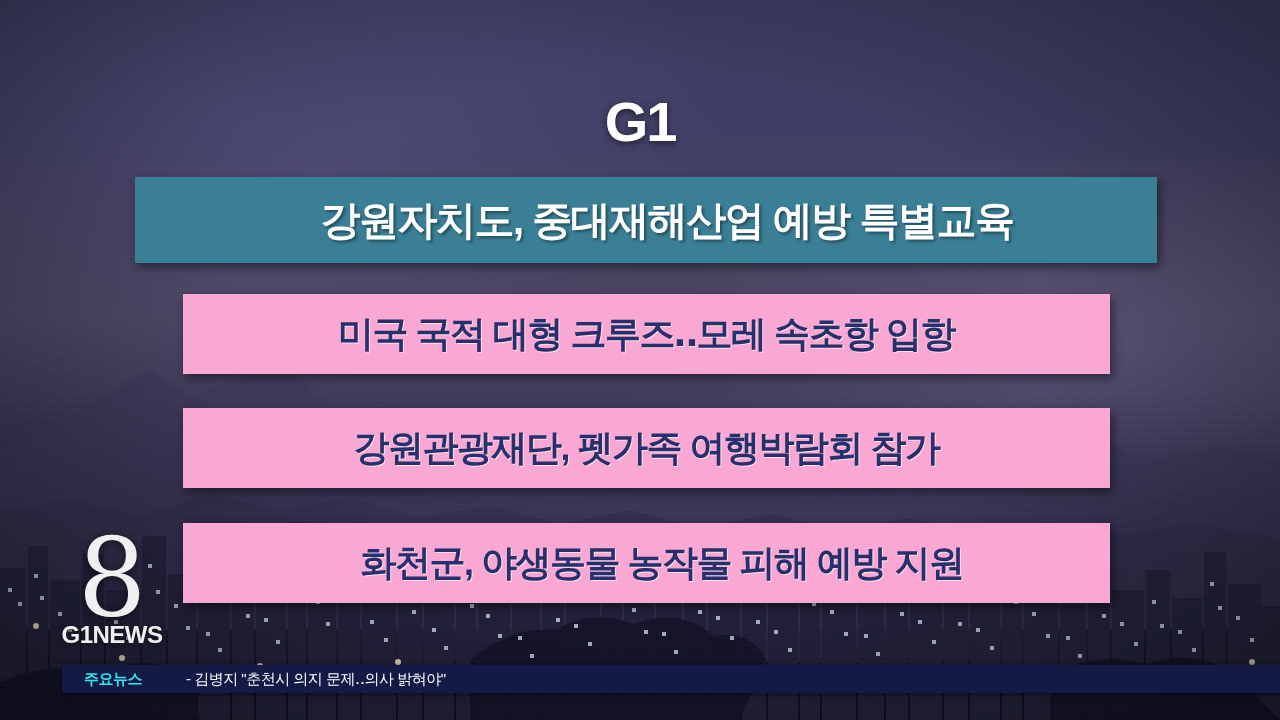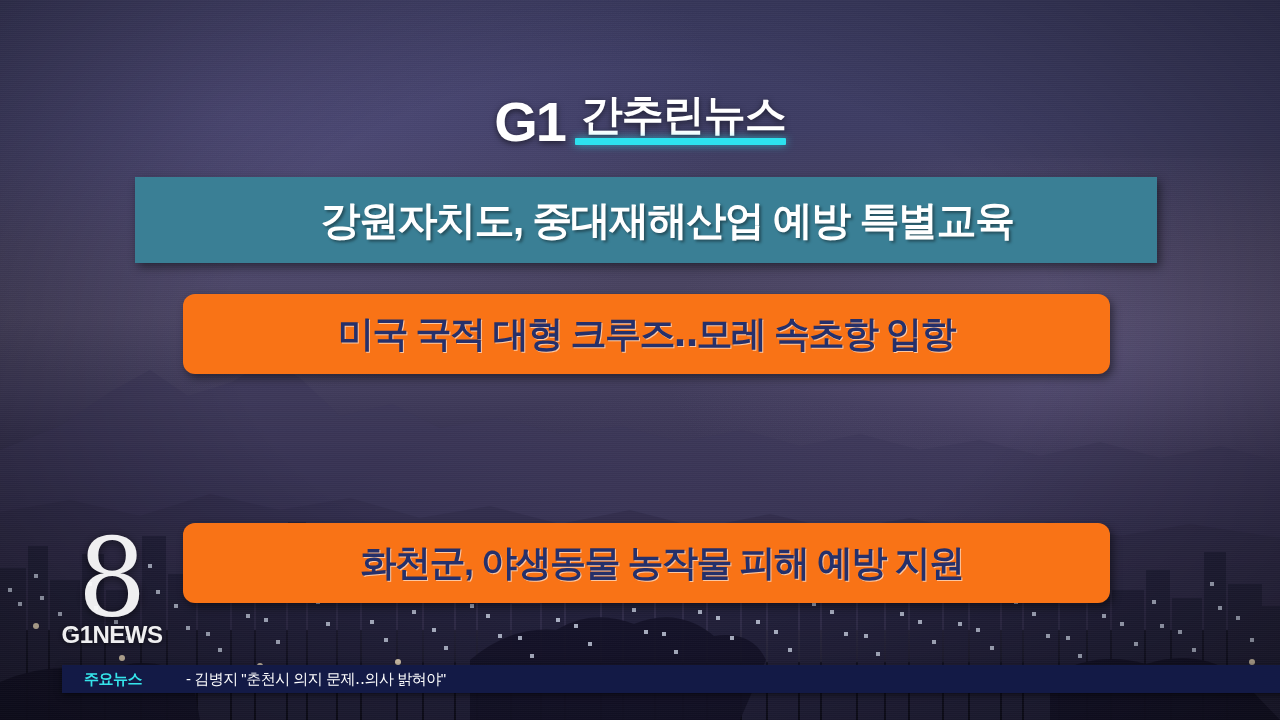--- a/index.html
+++ b/index.html
@@ -112,21 +112,21 @@
   .banner-lead {
     left:135px; top:177px; width:1022px; height:86px;
     background:#3a7f95;
   }
   .banner-lead .banner-text {
     font-size:40px; color:#ffffff;
     text-shadow:2px 2px 3px rgba(0,0,0,.40);
     margin-left:42px;
   }
 
-  .banner-sub { left:183px; width:927px; height:80px; background:#f97316;border-radius:12px; }
+  .banner-sub { left:183px; width:927px; height:80px; background:#f9a8d4; }
   .banner-sub .banner-text {
     font-size:36px; color:#26306a;
     text-shadow:1px 1px 0 rgba(255,255,255,.6);
   }
   .sub-1 { top:294px; }
   .sub-2 { top:408px; }
   .sub-3 { top:523px;padding-left:31px; }
 
   
   .watermark {
@@ -364,34 +364,33 @@
           <rect x="1046" y="215" width="7" height="3"></rect>
       </g>
     </svg>
   </div>
 
   <div class="vignette"></div>
   <div class="scanlines"></div>
 
   <div class="brand">
     <span class="brand-g1">G1</span>
-    <span class="brand-ko-wrap">
-      <span class="brand-ko">간추린뉴스</span>
-      <span class="brand-underline"></span>
-    </span>
   </div>
 
   <div class="banner banner-lead">
     <span class="banner-text">강원자치도, 중대재해산업 예방 특별교육</span>
   </div>
 
   <div class="banner banner-sub sub-1">
     <span class="banner-text">미국 국적 대형 크루즈‥모레 속초항 입항</span>
   </div>
 
+  <div class="banner banner-sub sub-2">
+    <span class="banner-text">강원관광재단, 펫가족 여행박람회 참가</span>
+  </div>
 
   <div class="banner banner-sub sub-3">
     <span class="banner-text">화천군, 야생동물 농작물 피해 예방 지원</span>
   </div>
 
   <div class="watermark">
     <span class="wm-eight">8</span>
     <span class="wm-label">G1NEWS</span>
   </div>
 

